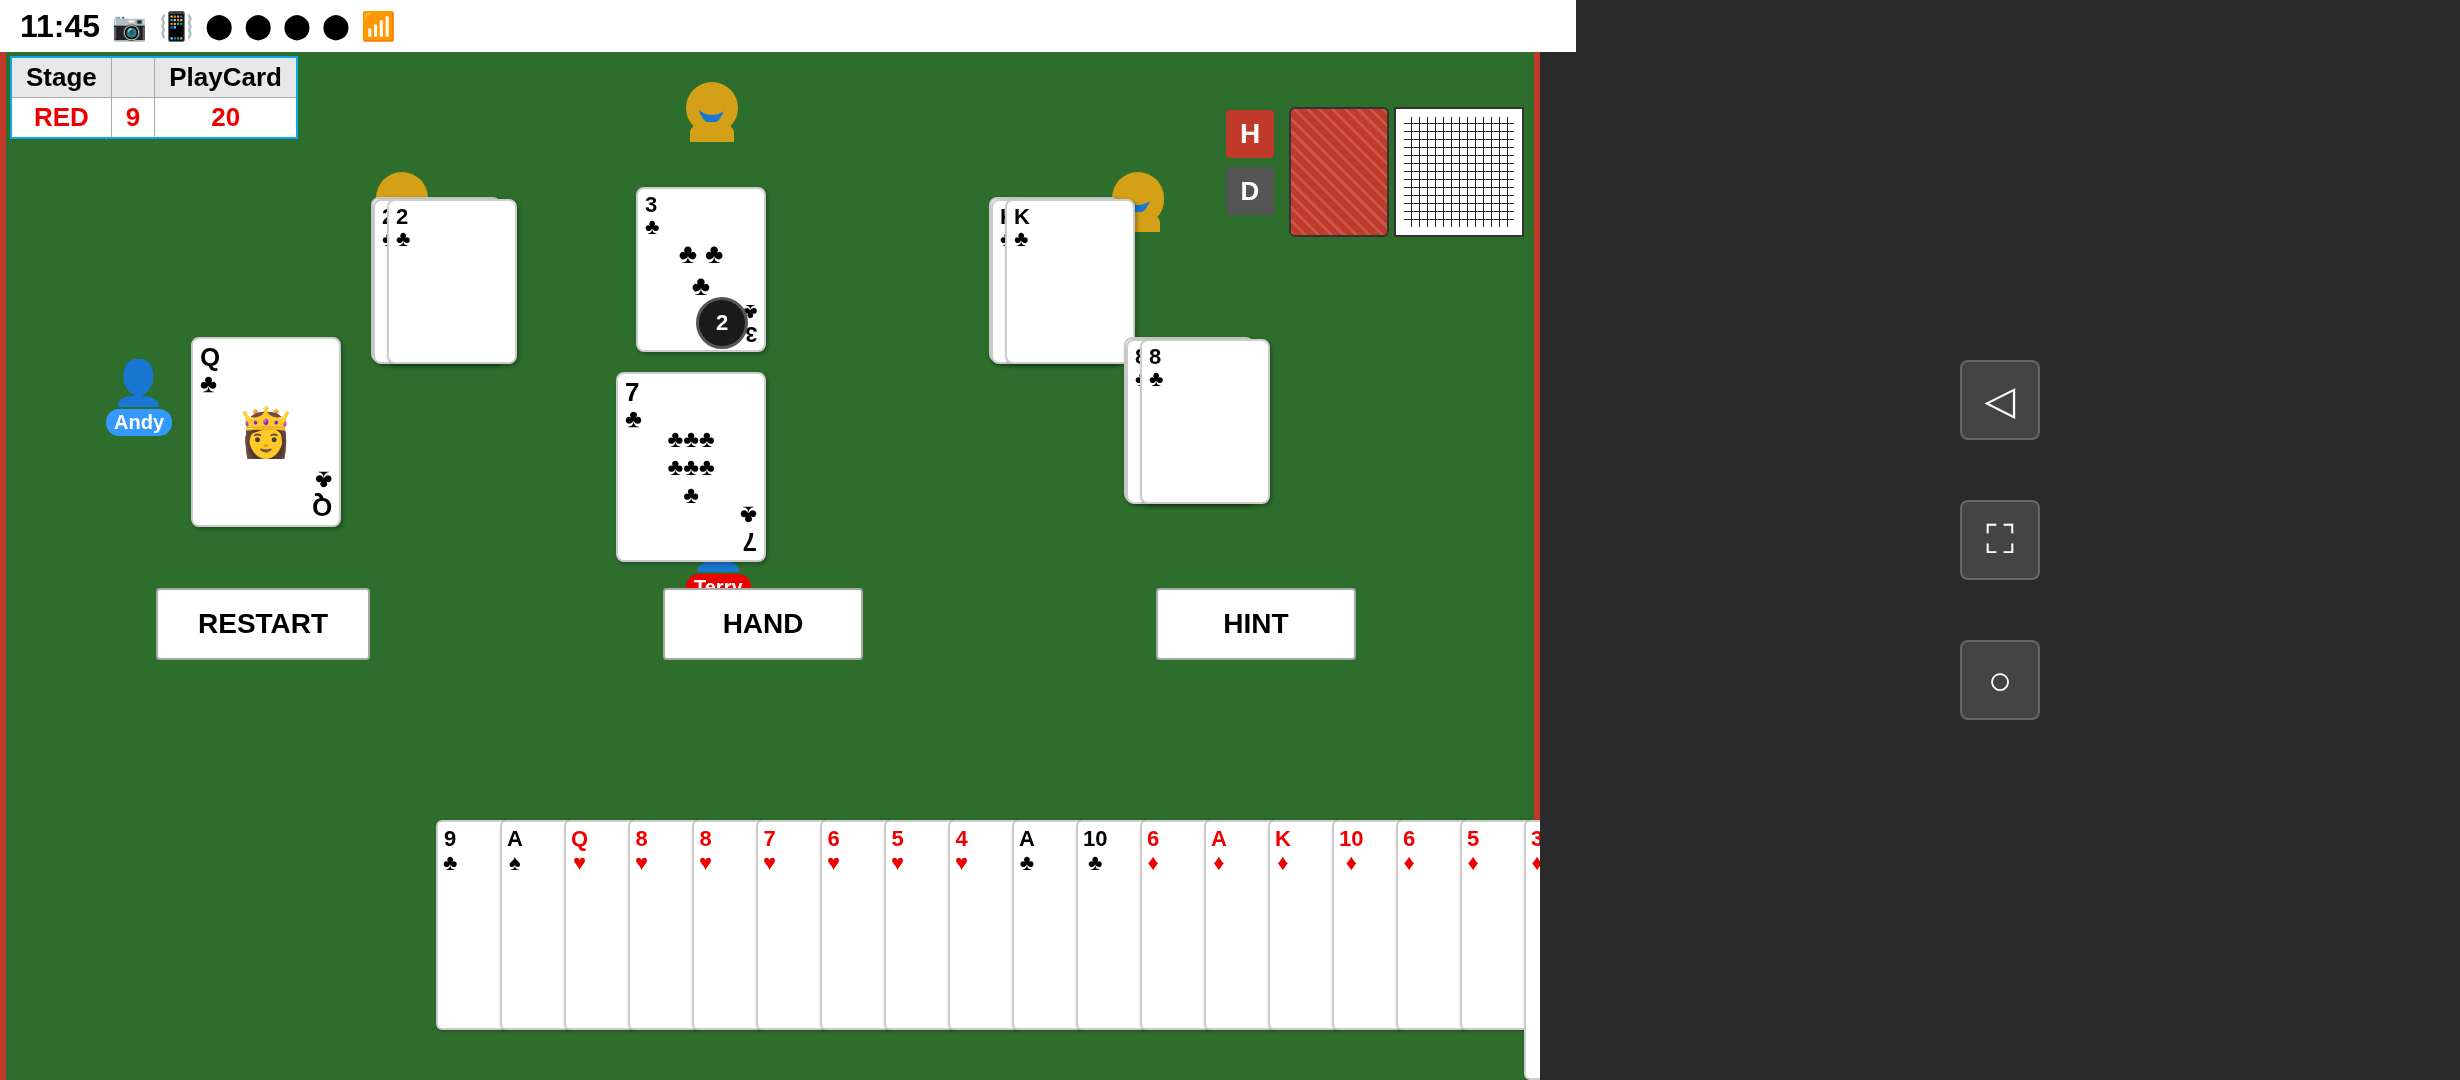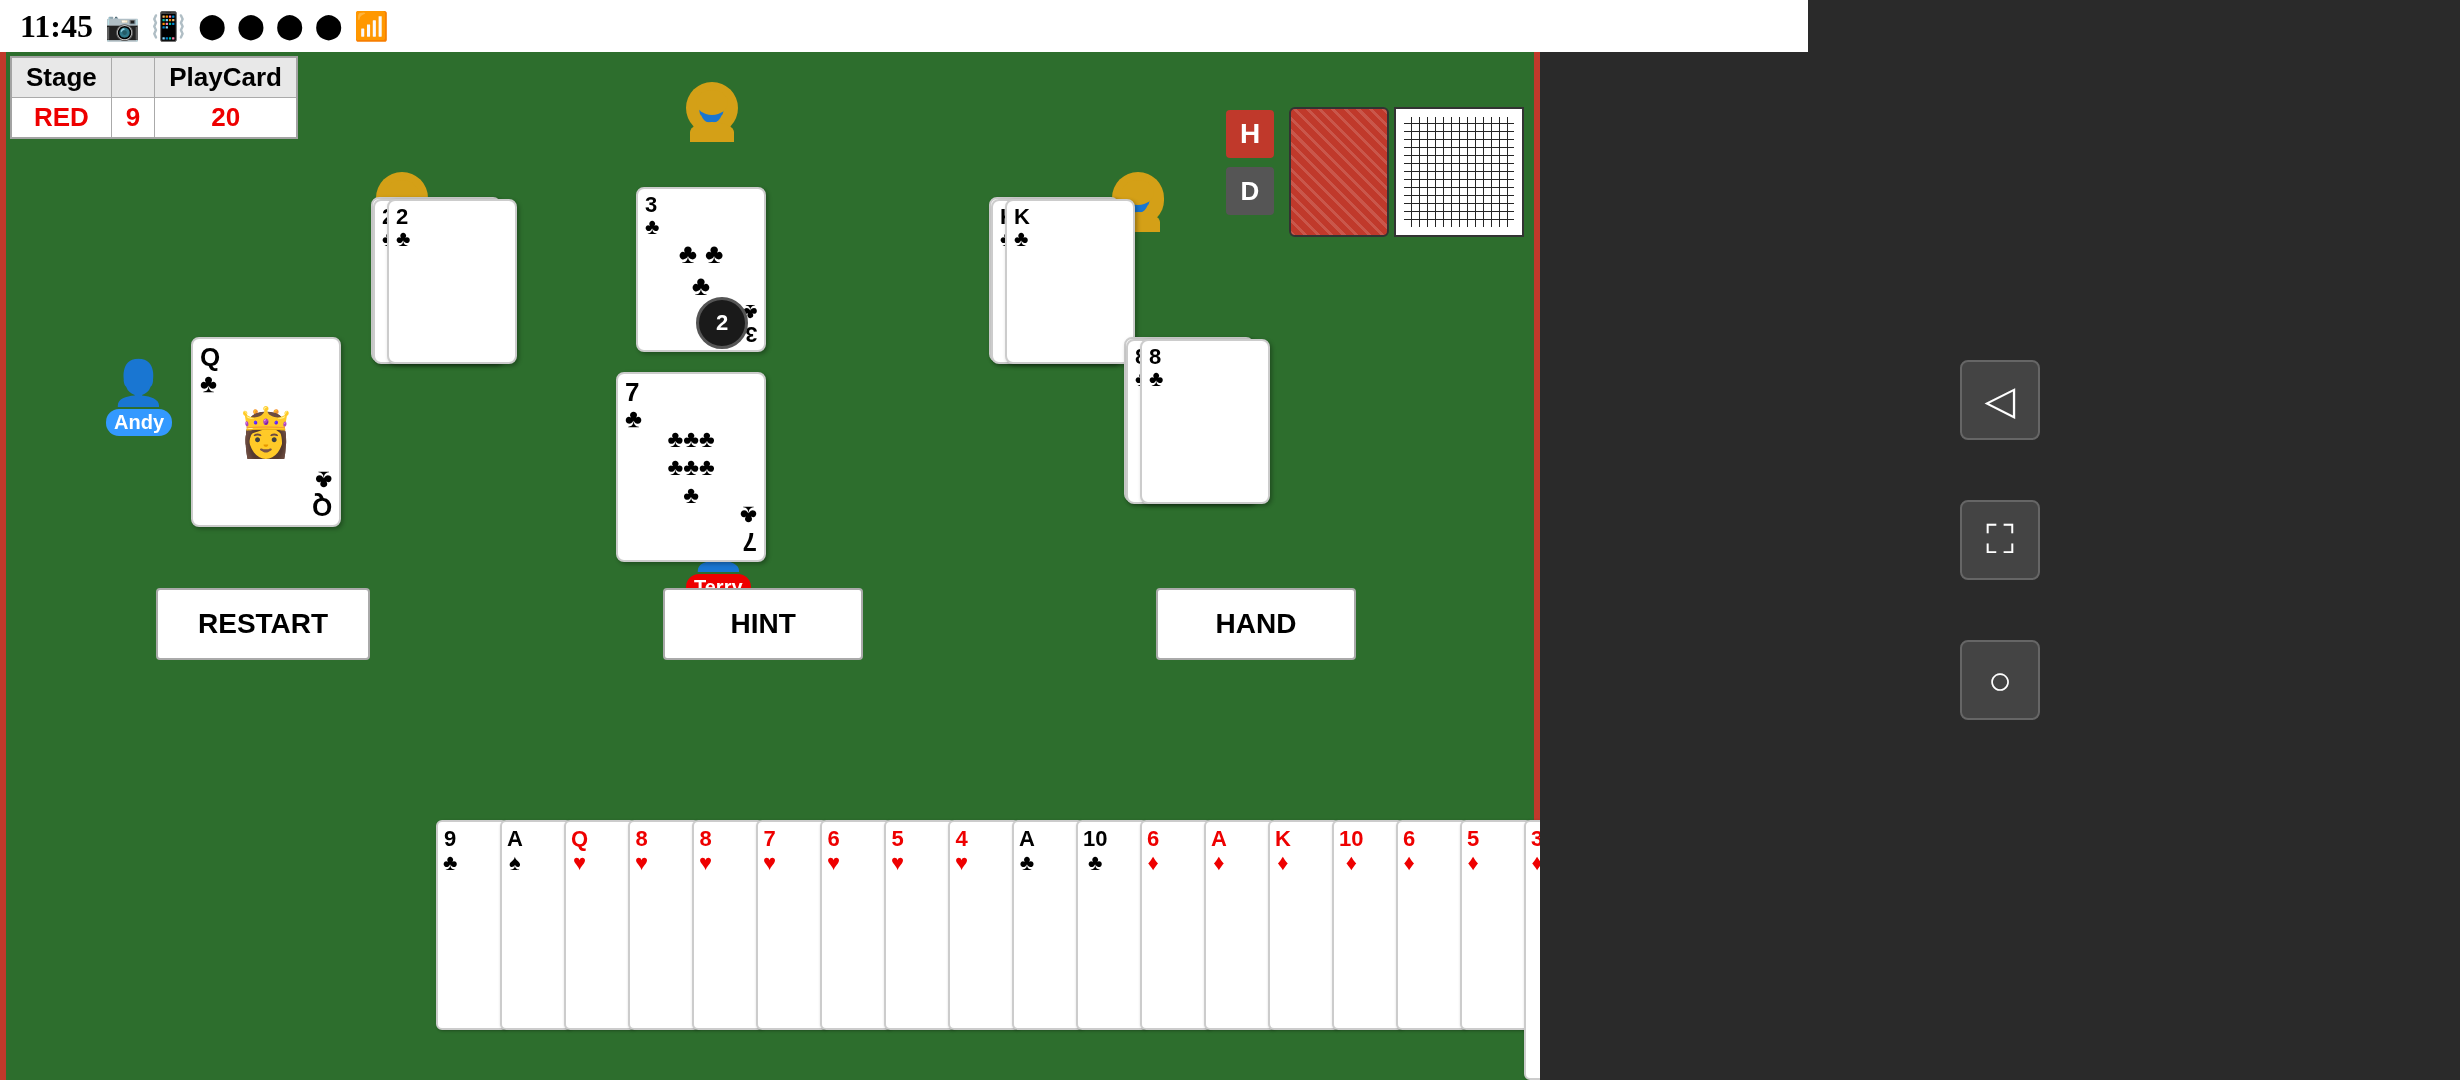--- a/index.html
+++ b/index.html
@@ -10,31 +10,30 @@
       font-family: Arial, sans-serif;
       overflow: hidden;
       position: relative;
     }
 
     
     .status-bar {
       position: absolute;
       top: 0;
       left: 0;
-      width: 1808px;
+      width: 1576px;
       height: 52px;
       background: white;
       display: flex;
       align-items: center;
       padding: 0 20px;
       gap: 12px;
       font-size: 28px;
       font-weight: bold;
       z-index: 100;
-      font-family: Liberation Serif, serif;
     }
     .status-bar .time {
       font-size: 32px;
       font-weight: bold;
     }
     .status-right {
       position: absolute;
       top: 0;
       right: 200px;
       width: 300px;
@@ -58,21 +57,21 @@
       background: #2d6e2d;
       border-left: 6px solid #c0392b;
       border-right: 6px solid #c0392b;
     }
 
     
     .score-table {
       position: absolute;
       top: 4px;
       left: 4px;
-      border: 2px solid #a3a3a3;
+      border: 2px solid #0ea5e9;
       background: white;
       border-collapse: collapse;
       font-size: 26px;
       font-weight: bold;
     }
     .score-table td, .score-table th {
       border: 1px solid #aaa;
       padding: 4px 14px;
       text-align: center;
     }
@@ -578,22 +577,22 @@
       <span class="card-corner-top suit-clubs">8<br>♣</span>
     </div>
   </div>
 
   <div class="num-badge">
     <span>2</span>
   </div>
 
   <div class="bottom-buttons">
     <button class="game-btn">RESTART</button>
+    <button class="game-btn">HAND</button>
     <button class="game-btn">HINT</button>
-    <button class="game-btn">HAND</button>
   </div>
 
   <div style="position:absolute;bottom:0;left:430px;display:flex;align-items:flex-start;padding-top:10px;">
 
     <div class="hand-card">
       <span class="hc-top suit-clubs">9<br>♣</span>
     </div>
 
     <div class="hand-card">
       <span class="hc-top suit-spades">A<br>♠</span>

